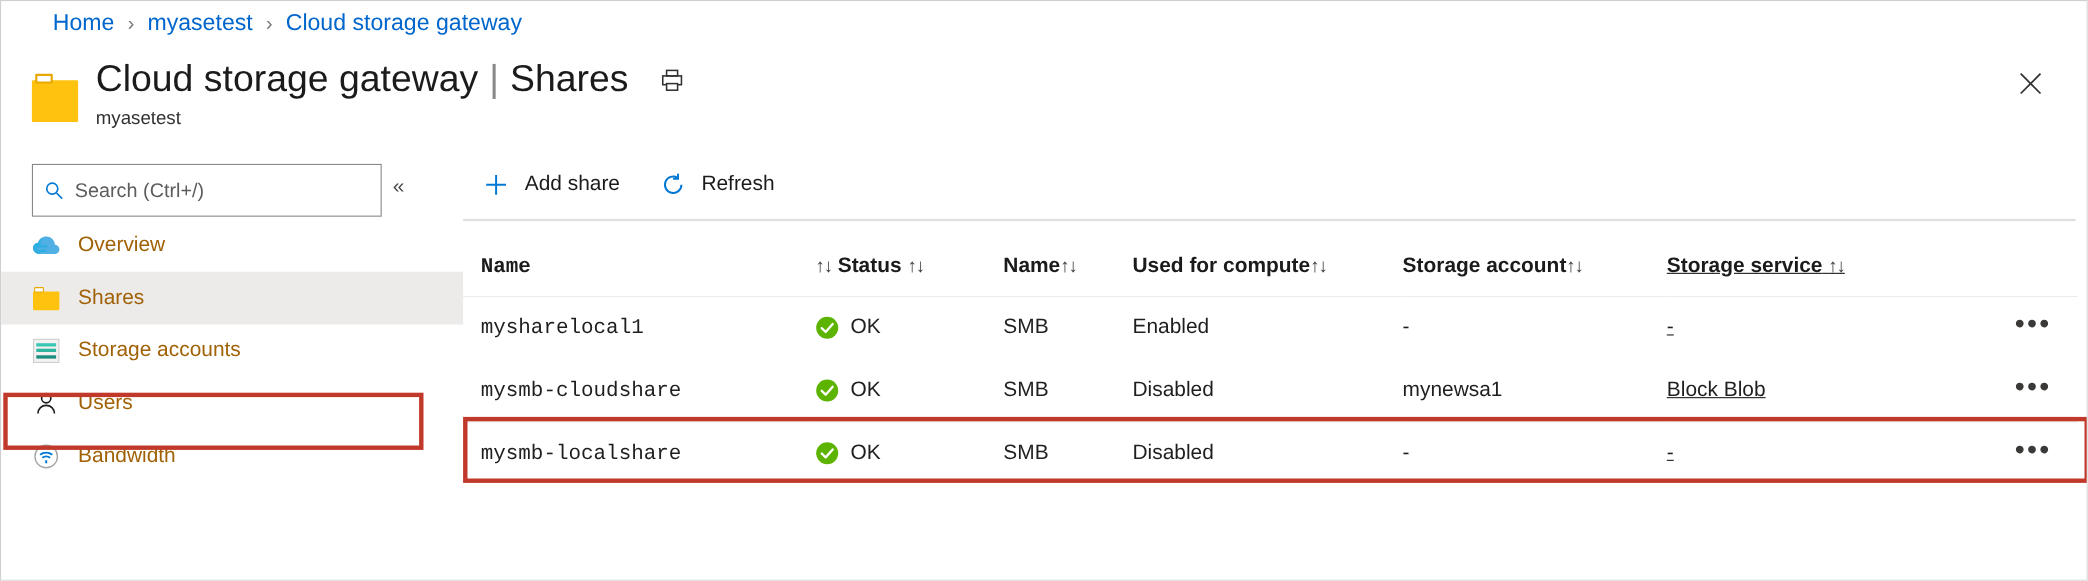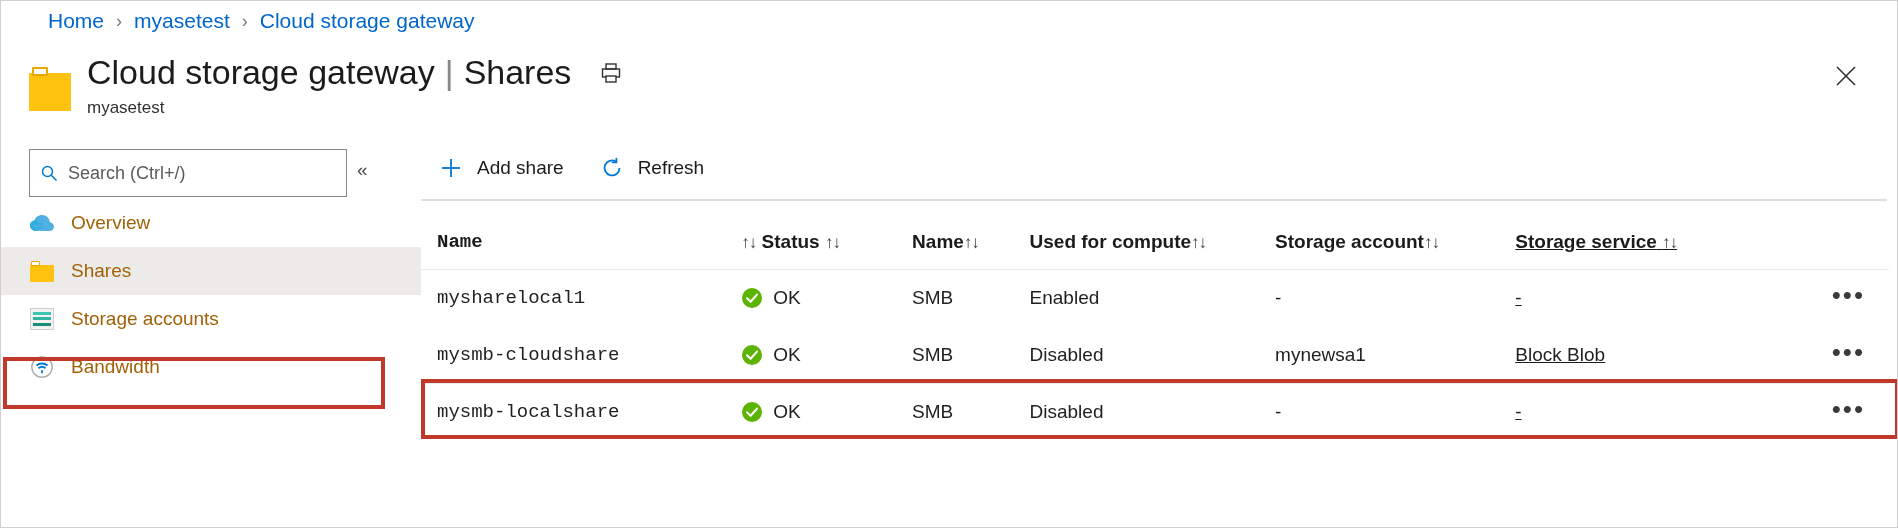--- a/index.html
+++ b/index.html
@@ -335,20 +335,29 @@
         <span class="nav-ico">
           <span class="mini-sa">
               <i></i>
               <i></i>
               <i></i>
             </span>
         </span>
         <span>Storage accounts</span>
       </div>
 
+      <div class="nav-item">
+        <span class="nav-ico">
+          <svg width="24" height="24" viewBox="0 0 24 24" fill="none" stroke="#1b1b1b" stroke-width="1.5">
+            <circle cx="12" cy="7" r="4.2"></circle>
+            <path d="M4.5 21 C4.5 16.5 8 13.5 12 13.5 C16 13.5 19.5 16.5 19.5 21"></path>
+          </svg>
+        </span>
+        <span>Users</span>
+      </div>
 
       <div class="nav-item">
         <span class="nav-ico">
           <svg width="24" height="24" viewBox="0 0 24 24" fill="none">
             <circle cx="12" cy="12" r="10.2" stroke="#a8a8a8" stroke-width="1.3"></circle>
             <path d="M6.5 10.5 C9.5 7.8 14.5 7.8 17.5 10.5" stroke="#0078d4" stroke-width="1.8" fill="none"></path>
             <path d="M8.5 13.2 C10.5 11.5 13.5 11.5 15.5 13.2" stroke="#0078d4" stroke-width="1.8" fill="none"></path>
             <path d="M12 15.3 L12 18.2" stroke="#0078d4" stroke-width="1.8"></path>
           </svg>
         </span>

